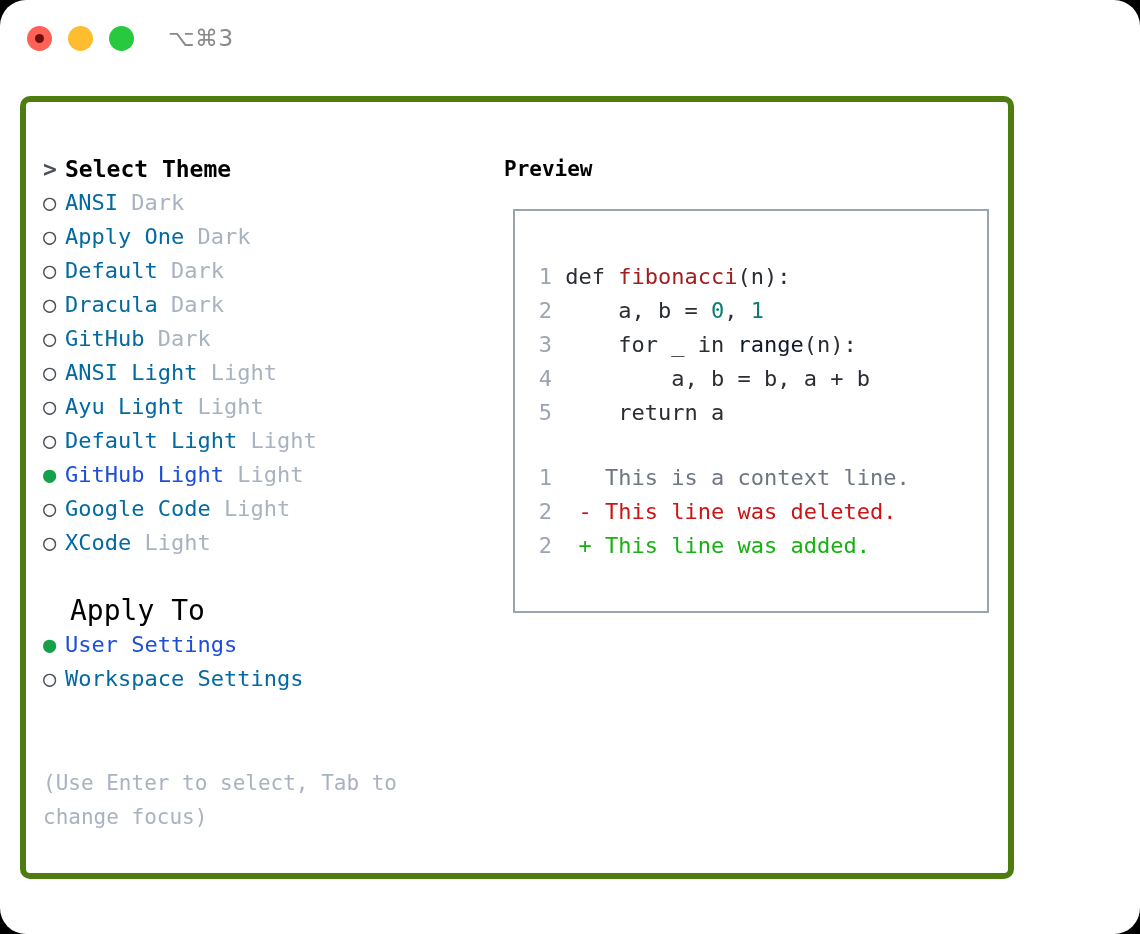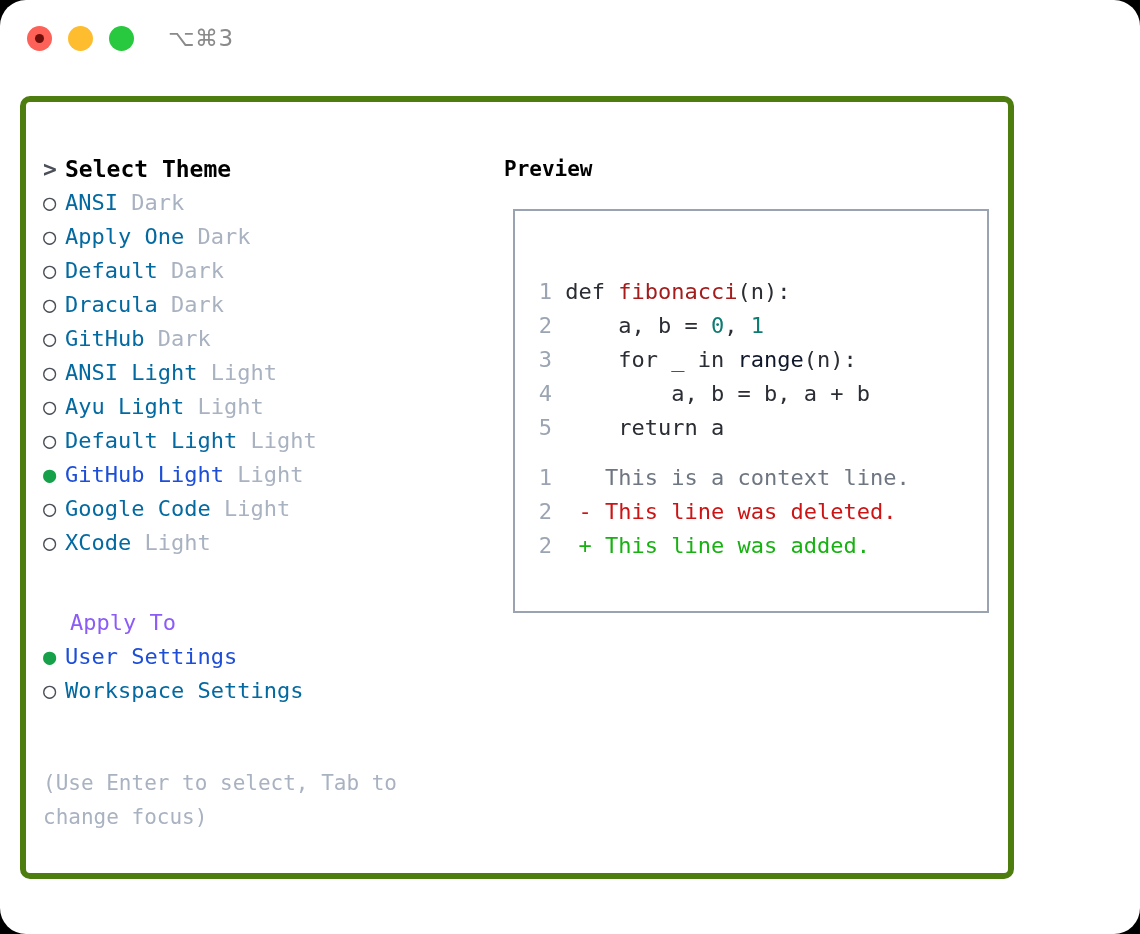--- a/index.html
+++ b/index.html
@@ -112,25 +112,24 @@
   .row.selected .theme-name { color: #1d4ed8; }
   .variant {
     color: #a9b2c1;
   }
 
   .spacer { height: 34px; }
 
   .section-label {
     height: 34px;
     line-height: 34px;
-    font-size: 22px;
-    color: #8b5cf6;
+    font-size: 28px;
+    color: #000000;
     white-space: pre;
     padding-left: 27px;
-    margin-top: 12px;
   }
 
   .hint {
     position: absolute;
     left: 17px;
     top: 664px;
     width: 410px;
     font-size: 21px;
     line-height: 34px;
     color: #a9b2c1;
@@ -156,21 +155,21 @@
     top: 57px;
     width: 476px;
     height: 404px;
     border: 2px solid #99a3b1;
     box-sizing: border-box;
     background: #ffffff;
   }
   .code-area {
     position: absolute;
     left: 13px;
-    top: 64px;
+    top: 49px;
     right: 6px;
   }
   .code-line {
     font-size: 22px;
     line-height: 34px;
     white-space: pre;
     color: #2a2d33;
   }
   .ln {
     display: inline-block;

